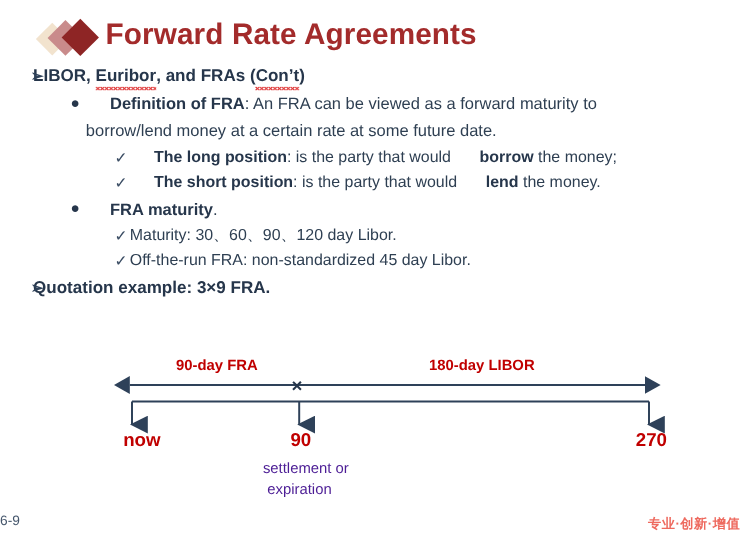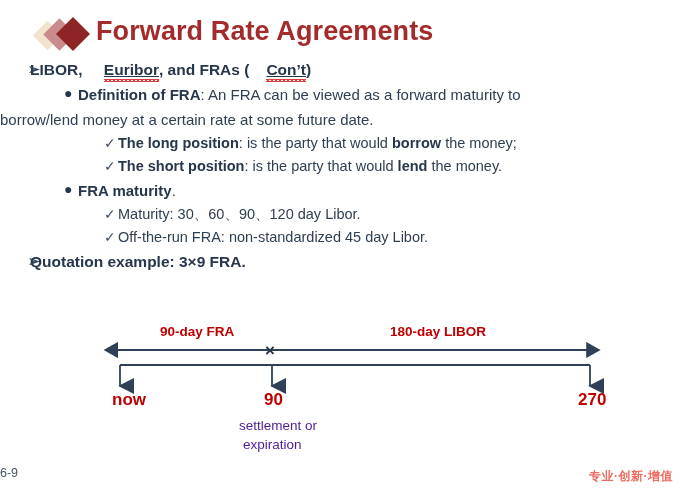--- a/index.html
+++ b/index.html
@@ -99,47 +99,46 @@
     color: #2E3F52;
   }
   .lvl2 .bullet-dot {
     position: absolute;
     left: 64px;
     top: -1px;
     font-size: 14px;
     color: #26364B;
   }
   .lvl2-cont {
+    padding-left: 78px;
     font-size: 15px;
     line-height: 25px;
     color: #2E3F52;
   }
 
   
   .lvl3 {
     padding-left: 118px;
     font-size: 14.5px;
     line-height: 23px;
     color: #2E3F52;
   }
   .lvl3 .bullet-check {
     position: absolute;
     left: 104px;
     top: 0;
     font-size: 14px;
     color: #3A4C63;
   }
 
-  b.strong { font-weight: bold; color: #26364B; }
+  b.strong { font-weight: bold; color: #26364B; margin-left: 22px; }
   .spell {
-    text-decoration: underline;
     text-decoration-color: #26364B;
     text-underline-offset: 1px;
     position: relative;
-    margin-left: 17px;
   }
   .spell::after {
     content: "";
     position: absolute;
     left: 0; right: 0;
     bottom: -4px;
     height: 3px;
     background-image:
       linear-gradient(45deg, transparent 40%, #E03C3C 40%, #E03C3C 60%, transparent 60%),
       linear-gradient(-45deg, transparent 40%, #E03C3C 40%, #E03C3C 60%, transparent 60%);

